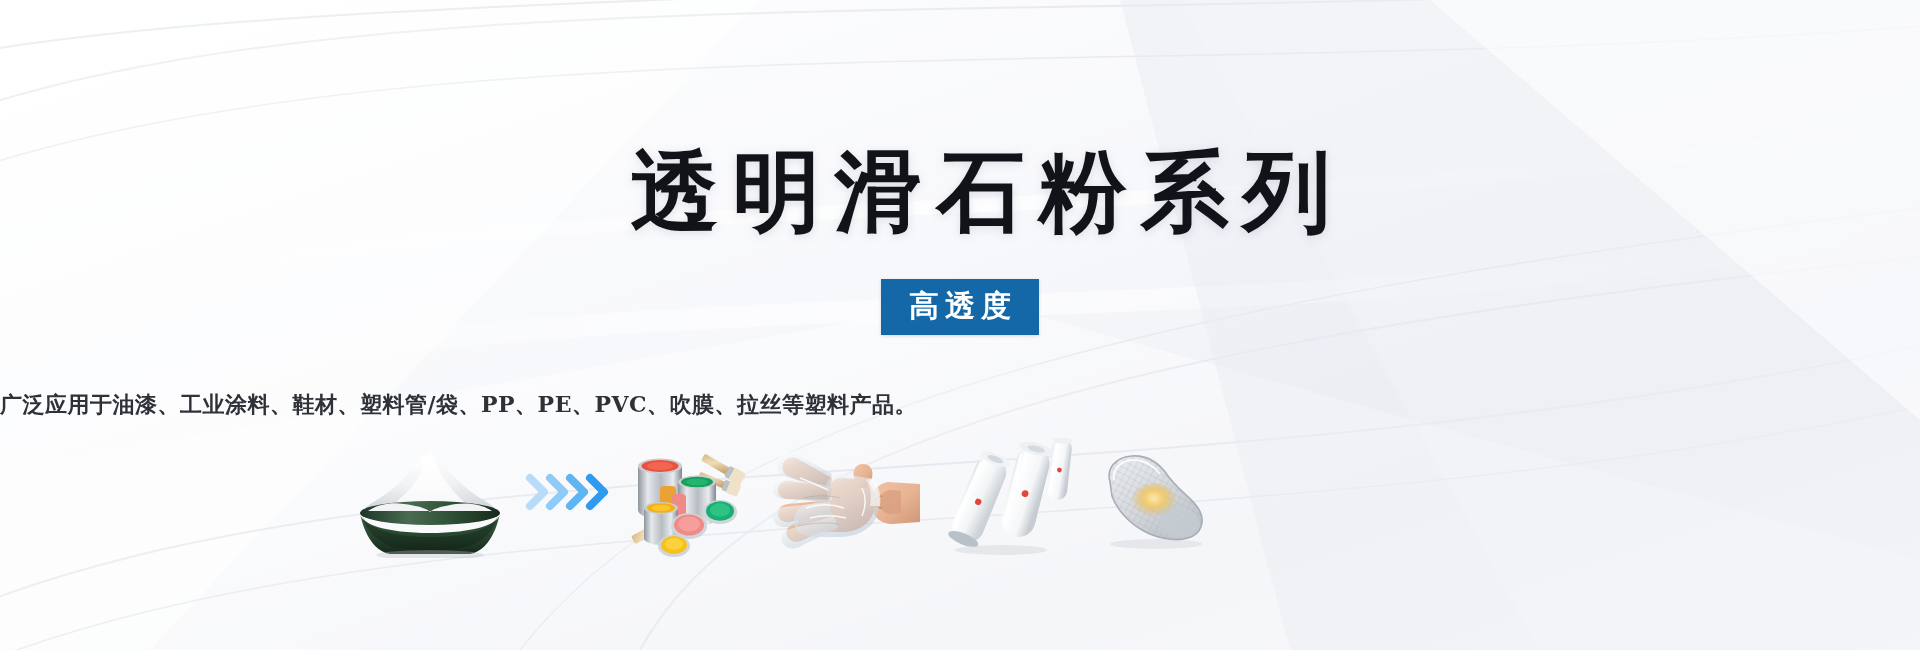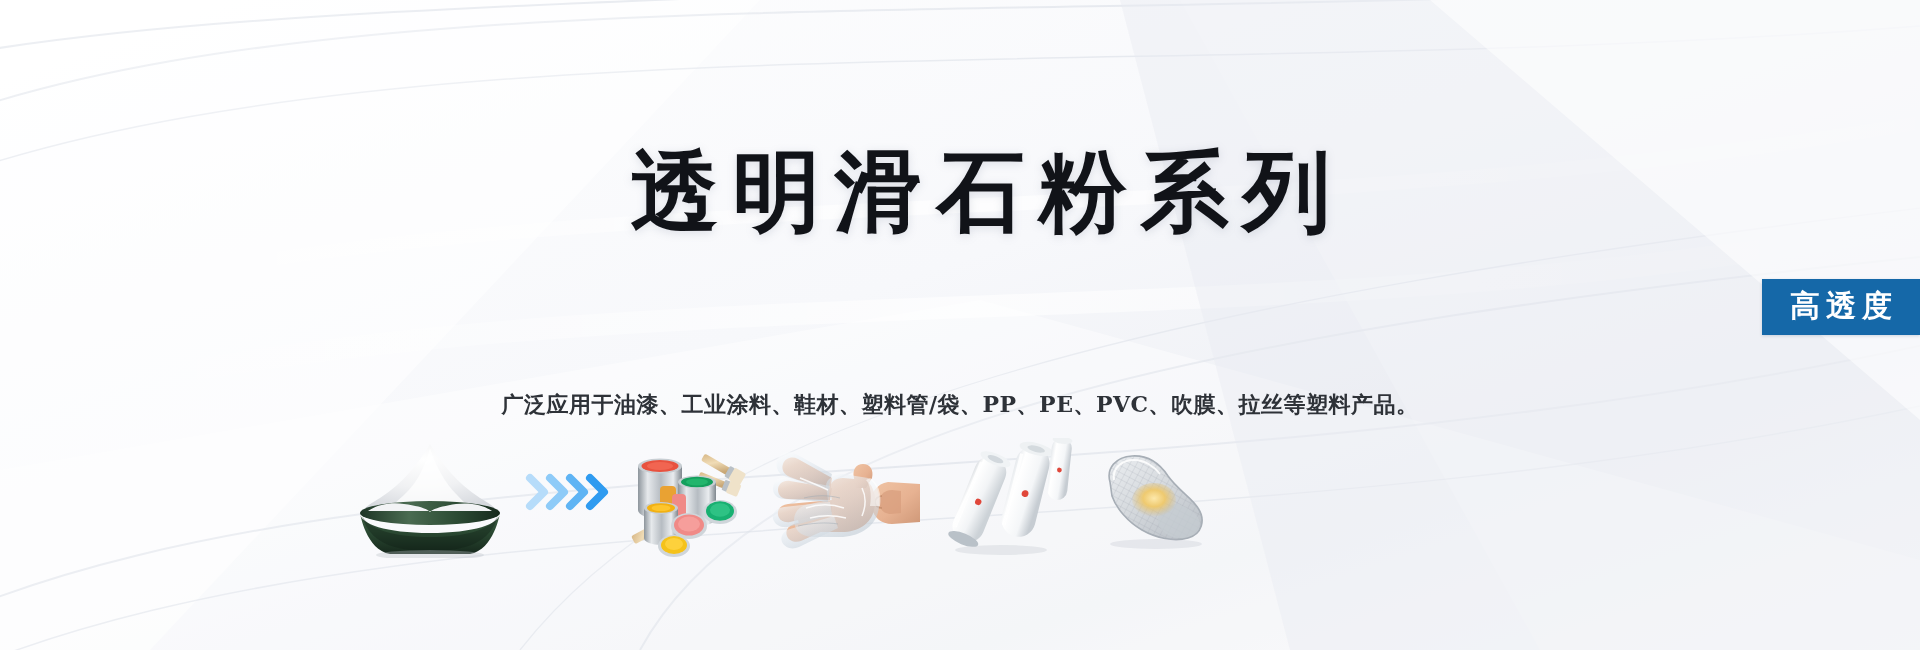--- a/index.html
+++ b/index.html
@@ -30,40 +30,39 @@
     letter-spacing:14px;
     text-indent:14px;
     color:#111318;
     white-space:nowrap;
     text-shadow:0 2px 10px rgba(120,128,150,.22);
     margin-left:41px;
   }
 
   .badges{
     position:absolute;left:0;right:0;top:279px;
-    display:flex;justify-content:flex-end;align-items:center;
+    display:flex;justify-content:center;align-items:center;
     gap:70px;
   }
   .badge{
     background:#1568a8;
     color:#ffffff;
     font-family:"DejaVu Serif","Liberation Serif",serif;
     font-weight:700;
     font-size:30px;
     line-height:1;
     letter-spacing:6px;
     text-indent:6px;
     padding:12px 22px 14px 22px;
     white-space:nowrap;
     box-shadow:0 1px 3px rgba(20,60,100,.18);
   }
 
   .subtitle{
     position:absolute;left:0;right:0;top:368px;
-    text-align:center;
     font-family:"DejaVu Serif","Liberation Serif",serif;
     font-weight:700;
     font-size:22px;
     line-height:1.3;
     letter-spacing:.5px;
     color:#2e3238;
     white-space:nowrap;
   }
 
   

